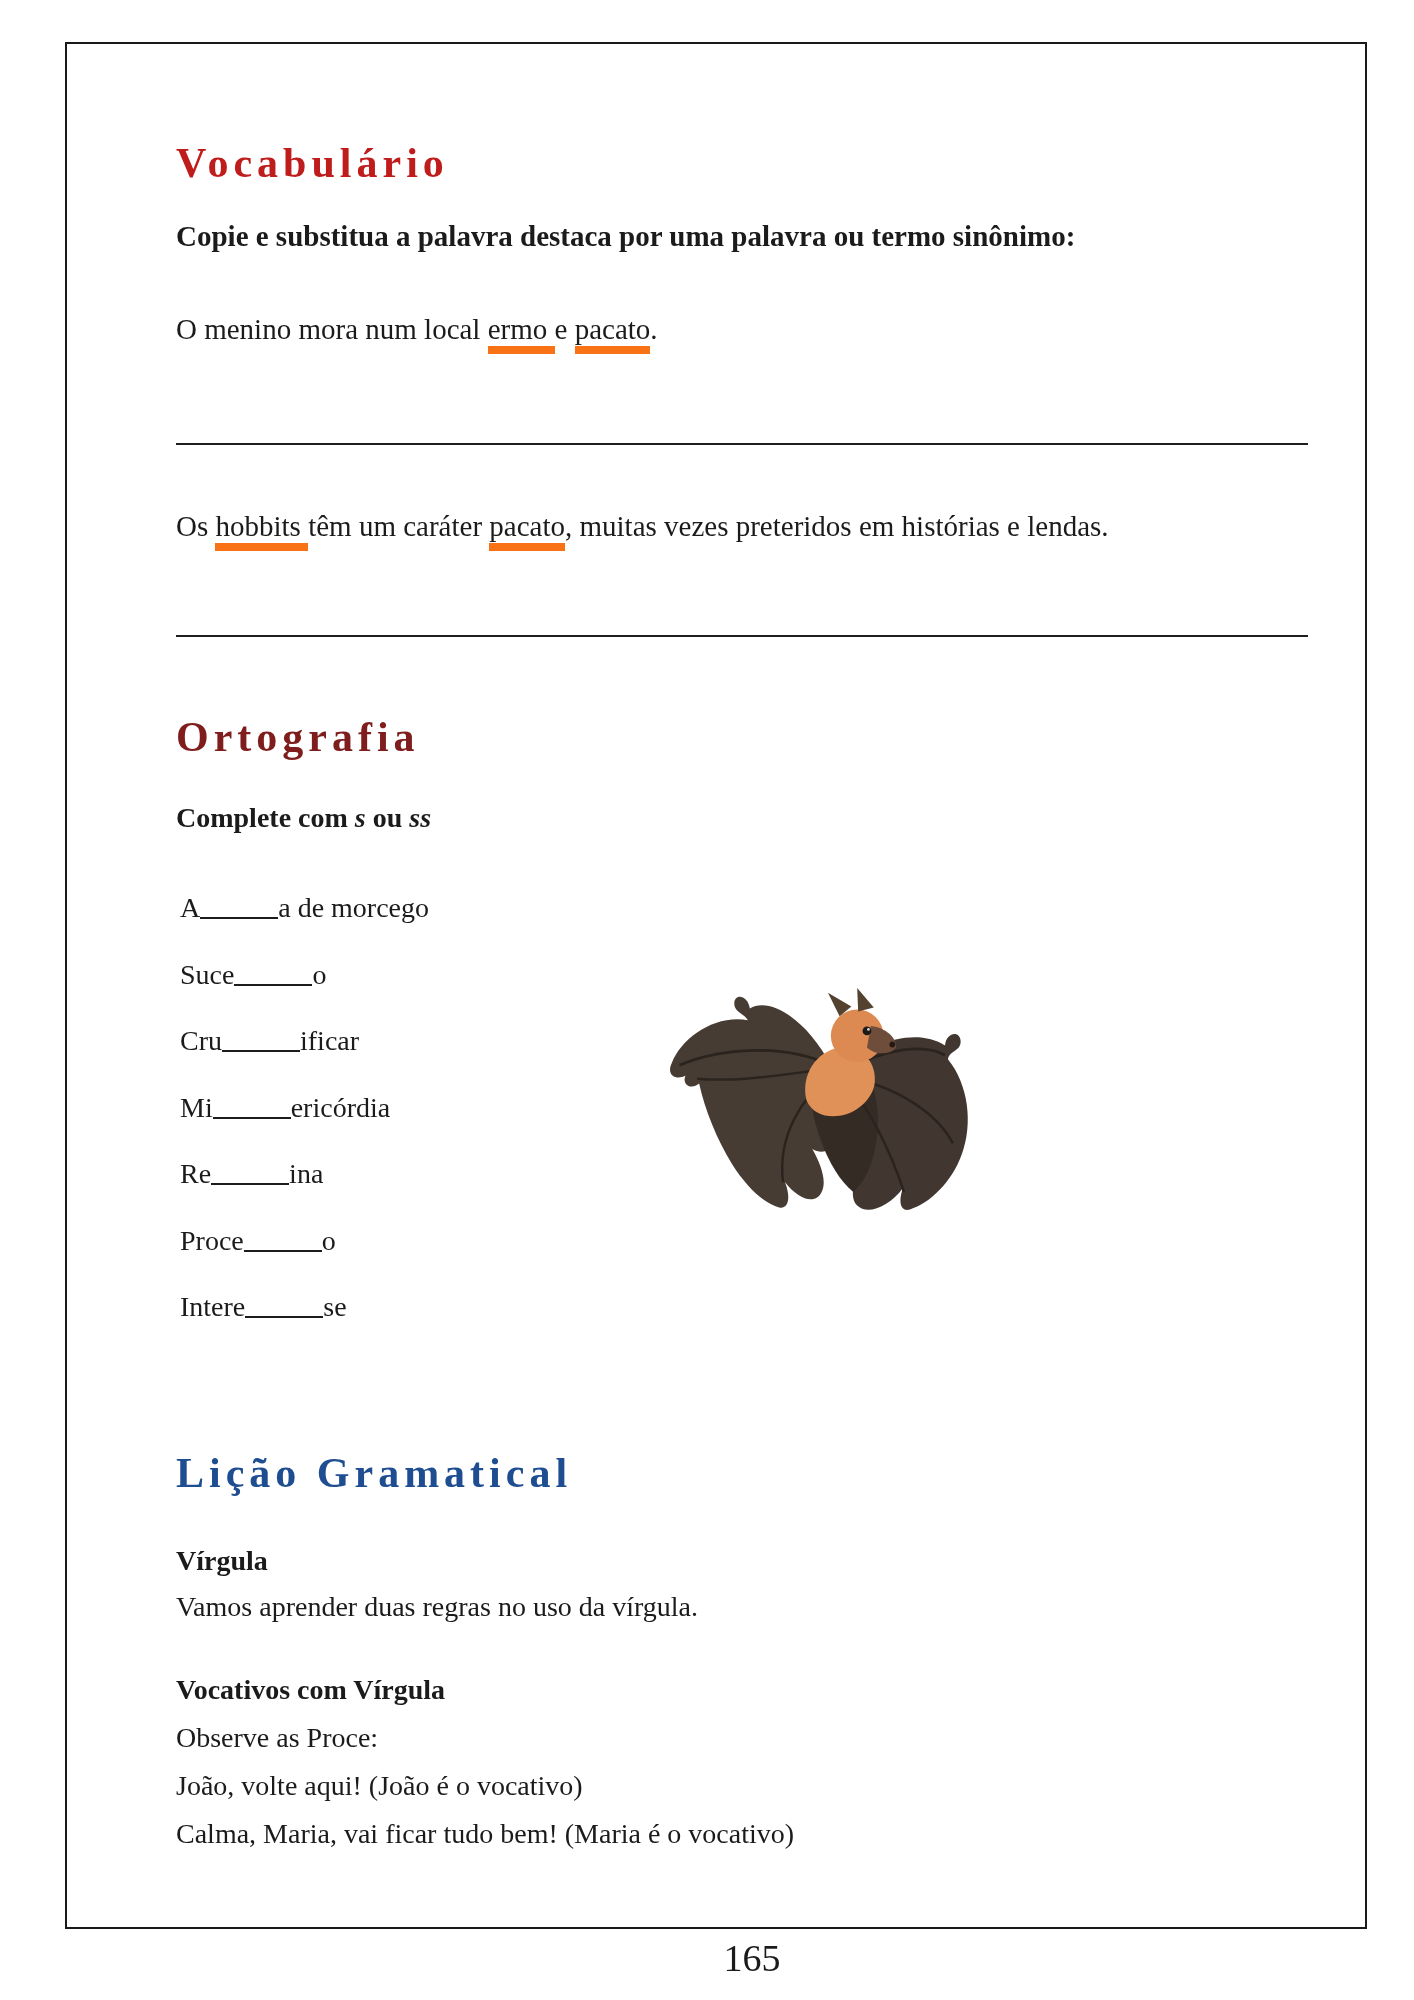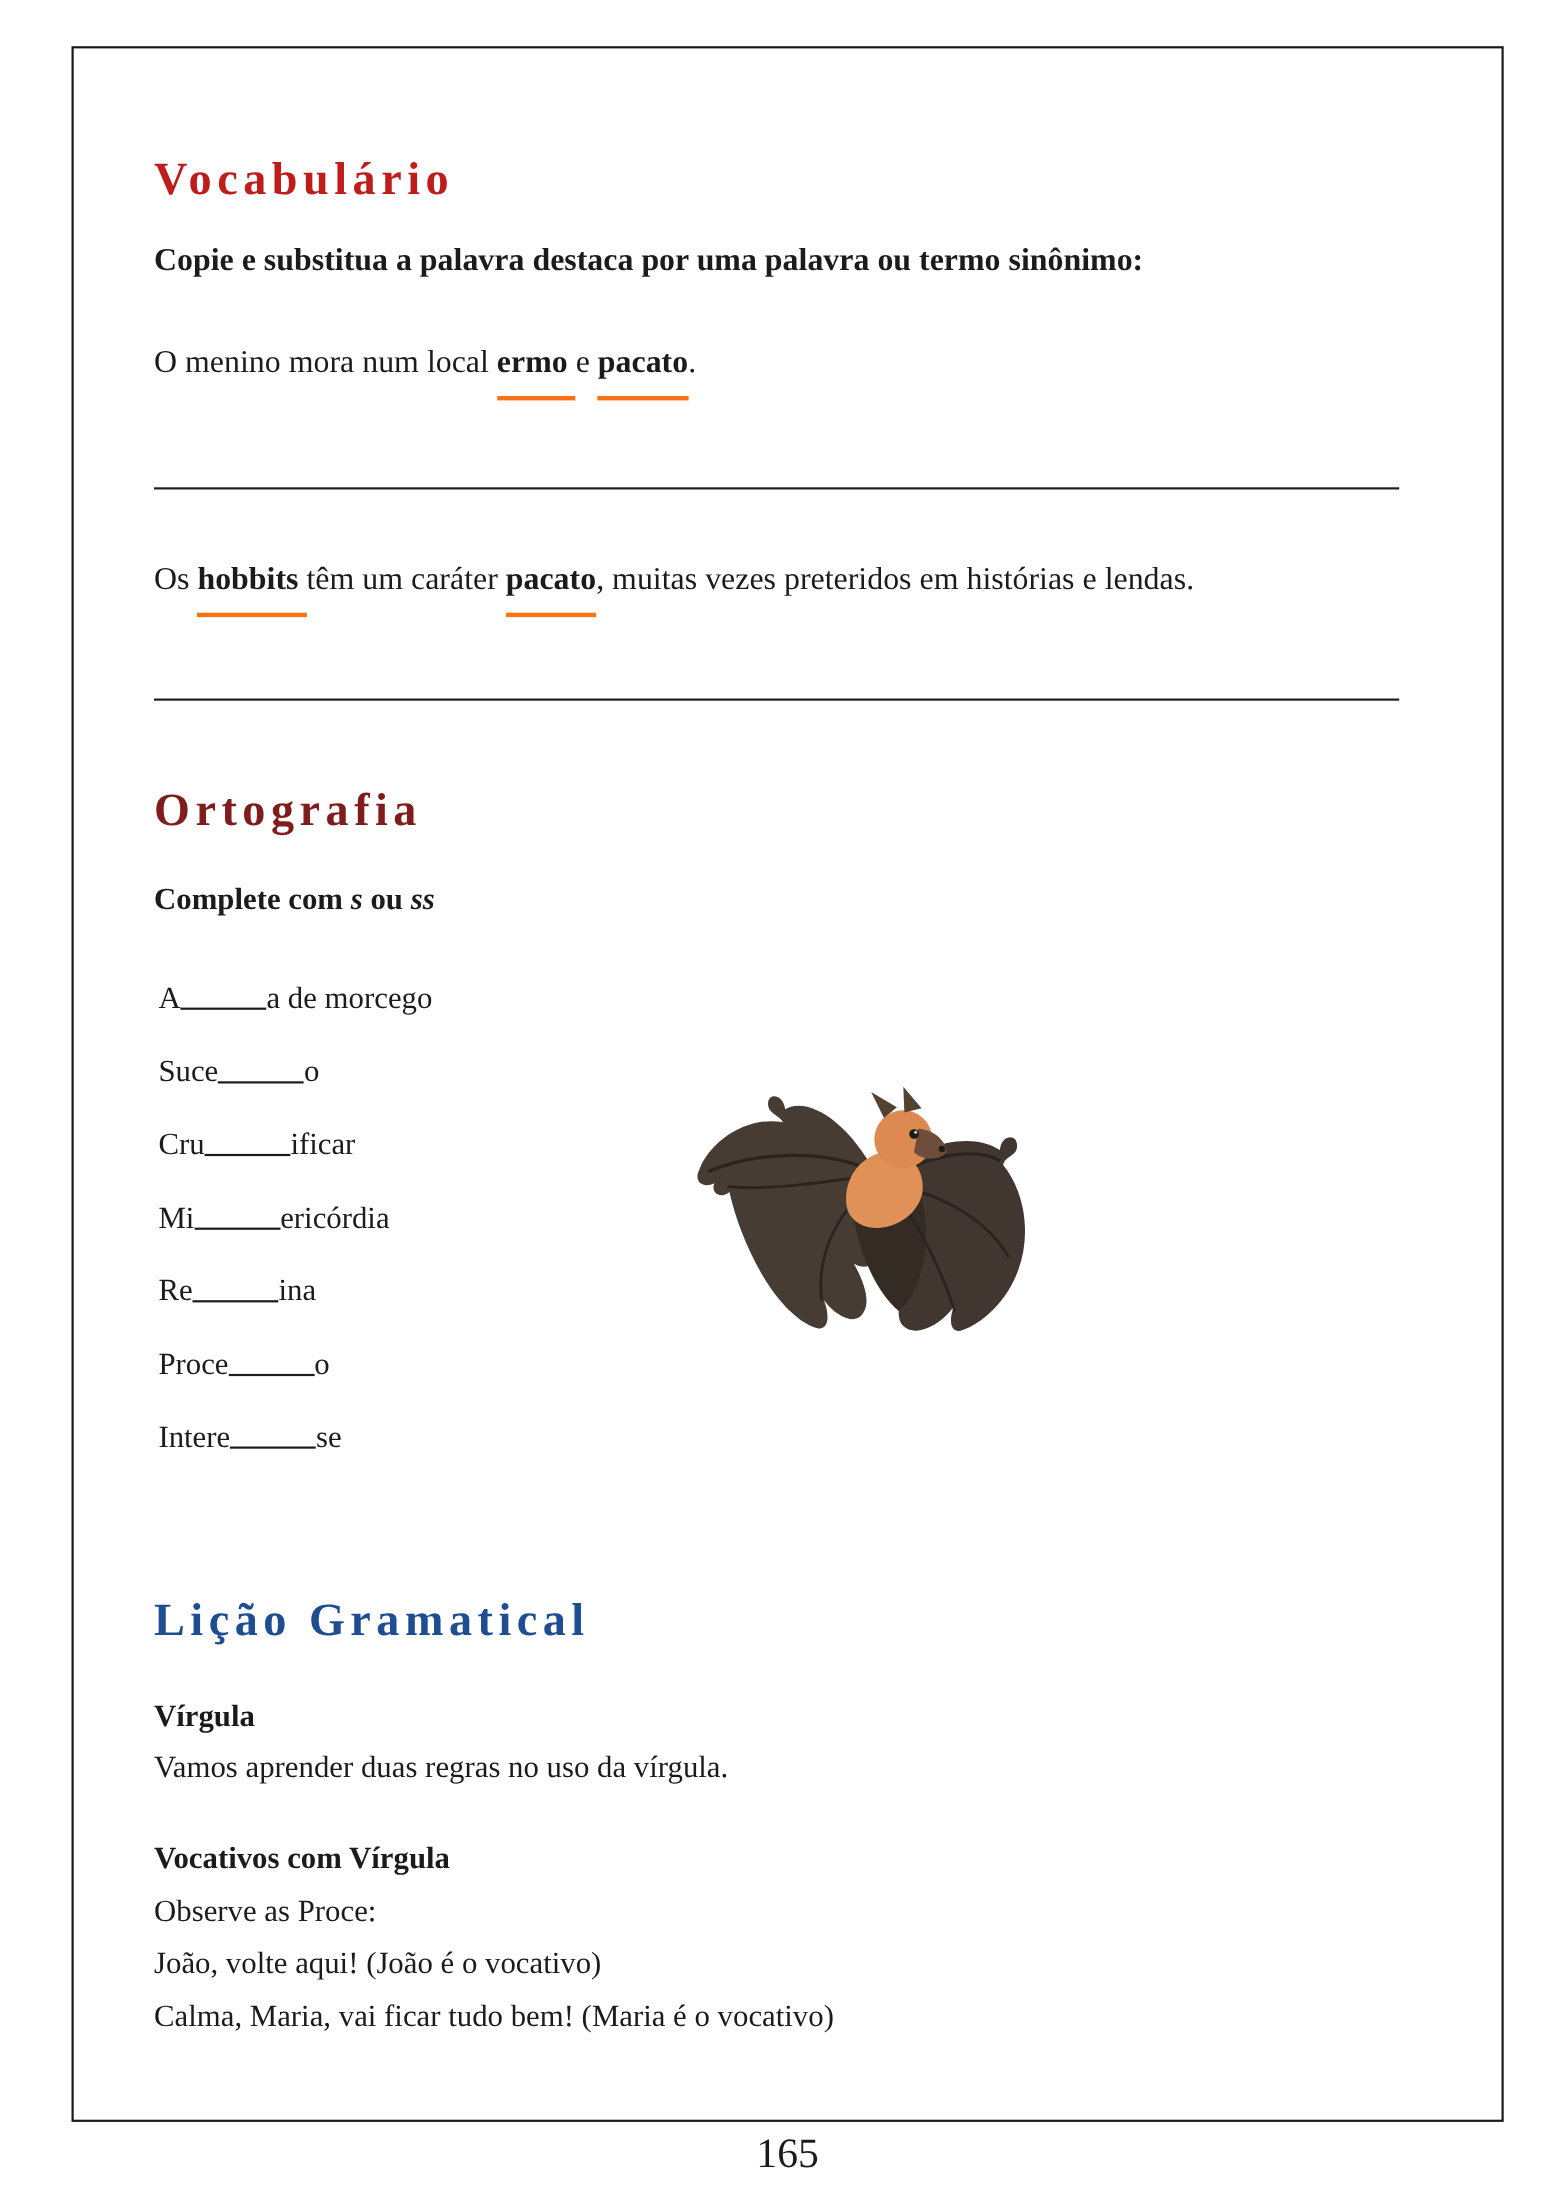--- a/index.html
+++ b/index.html
@@ -16,43 +16,43 @@
     overflow: hidden;
   }
   .frame {
     position: absolute;
     left: 65px;
     top: 42px;
     width: 1298px;
     height: 1883px;
     border: 2px solid #1a1a1a;
   }
-  .abs { position: absolute; }
+  .abs { position: absolute; margin-left: 36px; }
   .section-title {
     font-weight: bold;
     font-size: 42px;
     letter-spacing: 5px;
     line-height: 1;
     white-space: nowrap;
   }
   .instruction {
     font-weight: bold;
     font-size: 29px;
     line-height: 1.15;
     white-space: nowrap;
   }
   .sentence {
     font-size: 29px;
     line-height: 1.2;
     white-space: nowrap;
   }
   .hl {
-    font-weight: bold;
-    border-bottom: 4px solid #f97316;
-    padding-bottom: 15px;
+    font-weight: normal;
+    border-bottom: 8px solid #f97316;
+    padding-bottom: 1px;
   }
   .answer-line {
     height: 2px;
     background: #1f1f1f;
     width: 1132px;
     left: 140px;
   }
   .ortho-list {
     left: 144px;
     font-size: 28px;

